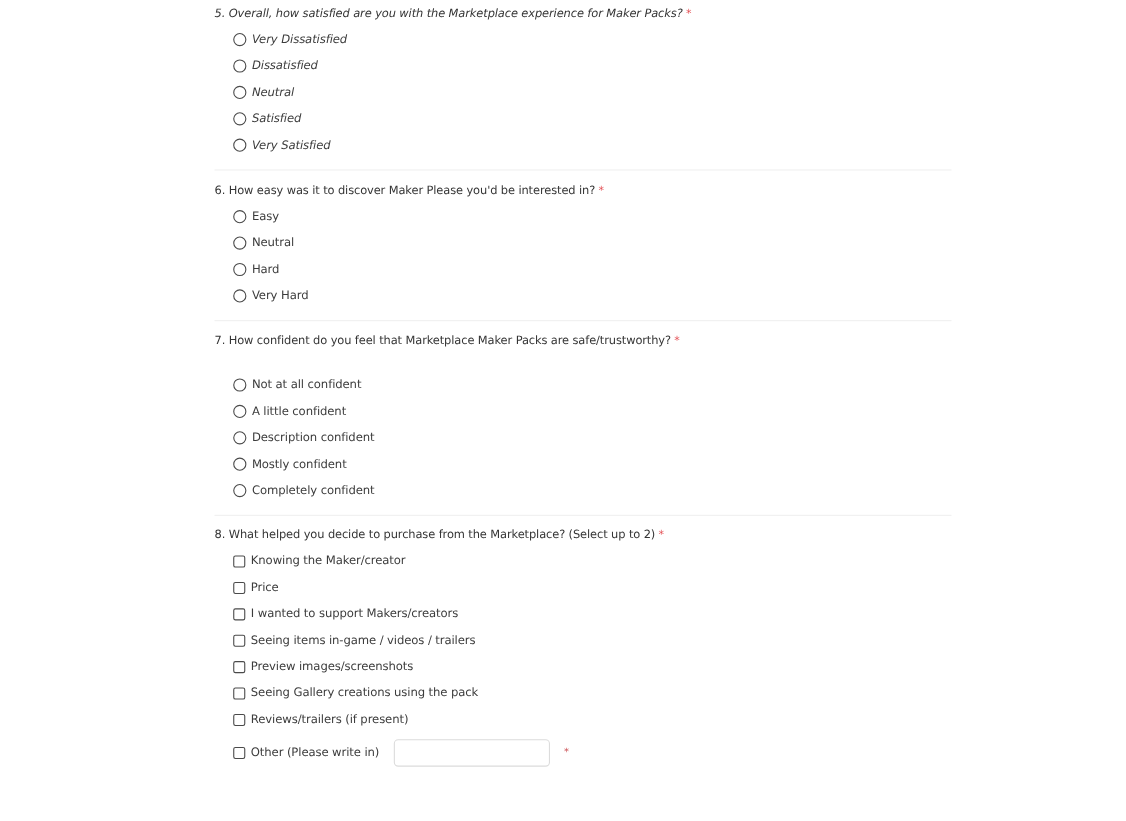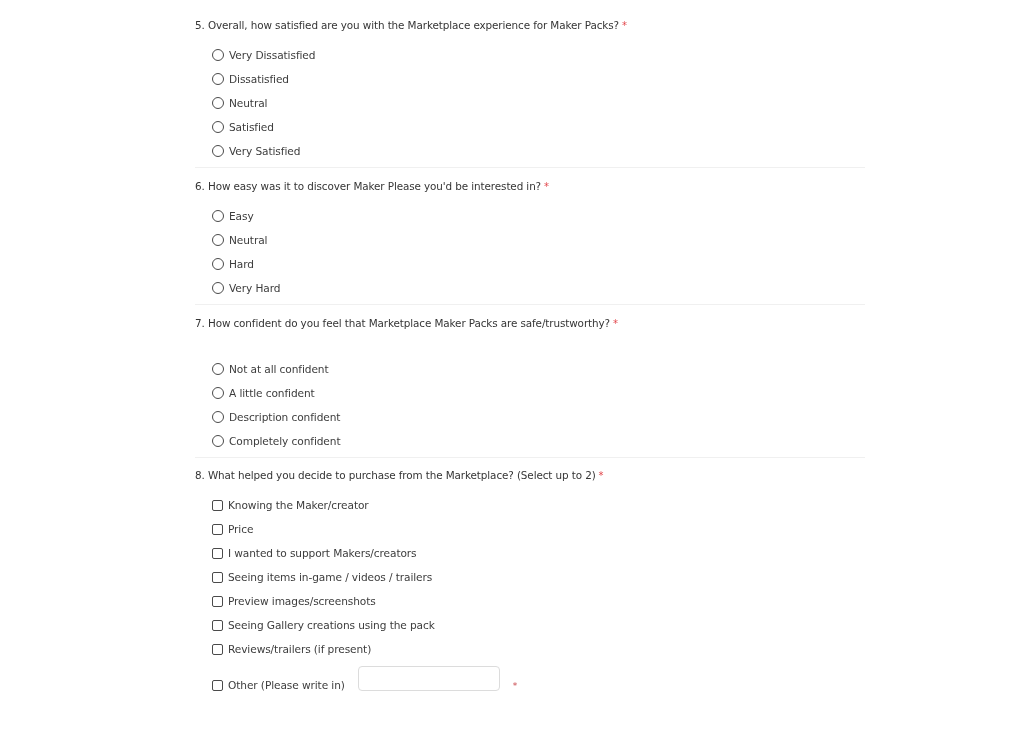--- a/index.html
+++ b/index.html
@@ -10,21 +10,21 @@
     }
     .survey { position: absolute; left: 195px; top: 0; width: 670px; }
     .question { position: relative; }
     .q-title {
       font-size: 10.4px; color: #353535; line-height: 14px;
       white-space: nowrap; letter-spacing: -0.1px;
     }
     .req { color: #e2464b; margin-left: 3px; font-size: 10px; }
     .options { margin: 0; padding: 0; list-style: none; }
     .option {
-      position: relative; height: 24px; display: flex; align-items: flex-end;
+      position: relative; height: 24px; display: flex; align-items: center;
       padding-left: 17px;
     }
     .radio {
       width: 10px; height: 10px; border: 1.6px solid #4a4a4a; border-radius: 50%;
       box-sizing: content-box; flex: none; background: #fff; cursor: pointer;
     }
     .checkbox {
       width: 9px; height: 9px; border: 1.6px solid #4a4a4a; border-radius: 2px;
       box-sizing: content-box; flex: none; background: #fff; cursor: pointer;
     }
@@ -40,21 +40,21 @@
       margin-left: 13px; box-sizing: border-box; background: #fff; outline: none;
       font-family: "DejaVu Sans", sans-serif; font-size: 11px;
     }
     .other-req { color: #c9484d; margin-left: 13px; font-size: 9px; }
   </style>
 </head>
 <body>
 
 <div class="survey">
 
-  <div class="question" style="padding-top:18px;">
+  <div class="question" style="padding-top:5px;font-style:italic;">
     <div class="q-title">
       <span>5.</span>
       <span>Overall, how satisfied are you with the Marketplace experience for Maker Packs?</span><span class="req">*</span>
     </div>
     <ul class="options" style="margin-top:4px;">
       <li class="option">
           <span class="radio"></span>
           <span class="opt-label">Very Dissatisfied</span>
         </li>
       <li class="option">
@@ -116,20 +116,24 @@
       <li class="option">
           <span class="radio"></span>
           <span class="opt-label">A little confident</span>
         </li>
       <li class="option">
           <span class="radio"></span>
           <span class="opt-label">Description confident</span>
         </li>
       <li class="option">
           <span class="radio"></span>
+          <span class="opt-label">Mostly confident</span>
+        </li>
+      <li class="option">
+          <span class="radio"></span>
           <span class="opt-label">Completely confident</span>
         </li>
     </ul>
   </div>
   <div class="divider" style="margin-top:10px;"></div>
 
   <div class="question" style="padding-top:10px;">
     <div class="q-title">
       <span>8.</span>
       <span>What helped you decide to purchase from the Marketplace? (Select up to 2)</span><span class="req">*</span>

